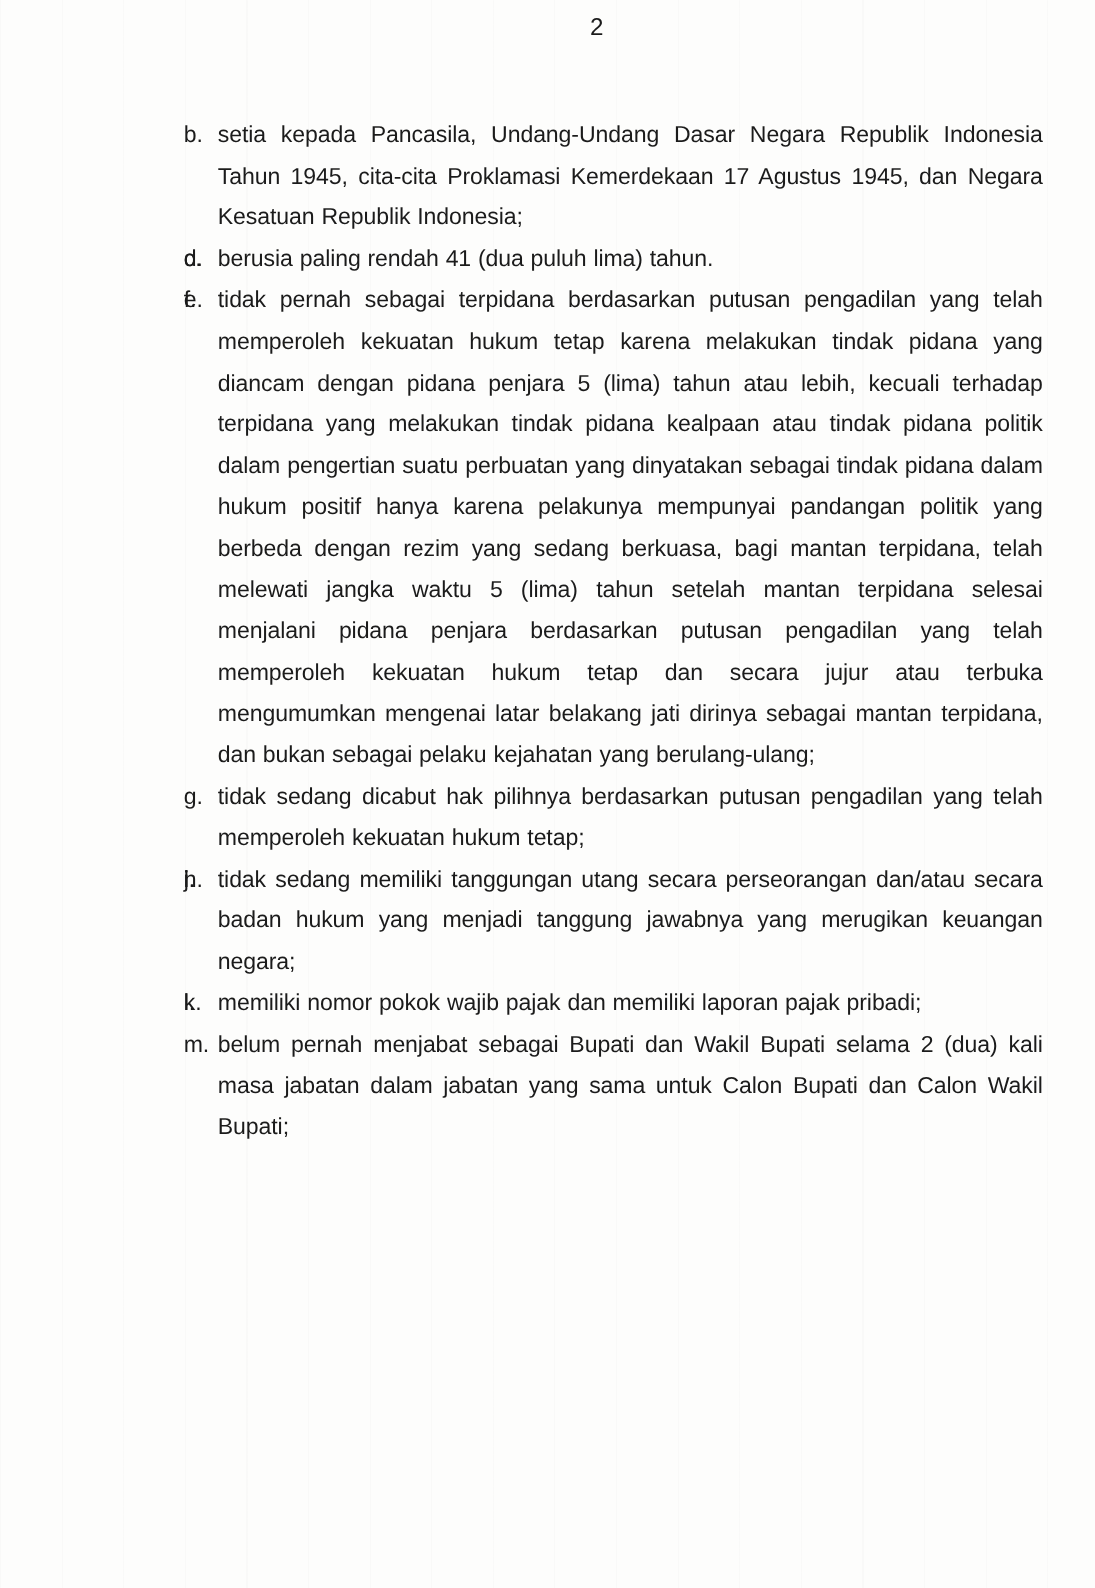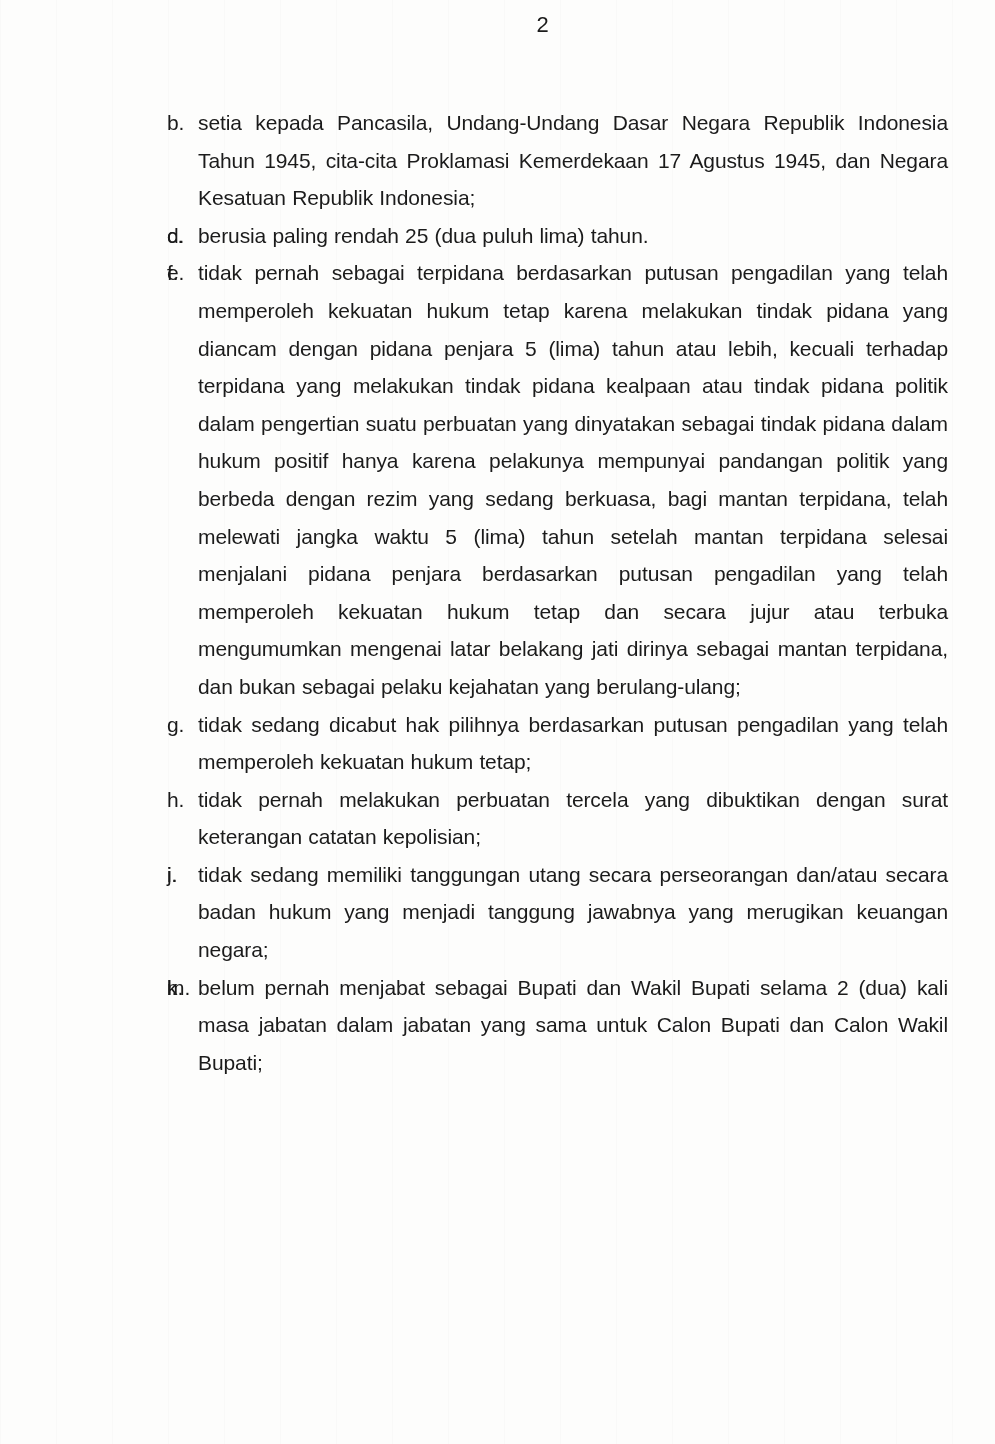--- a/index.html
+++ b/index.html
@@ -69,57 +69,57 @@
       <span class="item-letter">b.</span>
       <span class="item-text">setia kepada Pancasila, Undang-Undang Dasar Negara Republik Indonesia Tahun 1945, cita-cita Proklamasi Kemerdekaan 17 Agustus 1945, dan Negara Kesatuan Republik Indonesia;</span>
     </div>
 
     <div class="list-item">
       <span class="item-letter">c.</span>
     </div>
 
     <div class="list-item">
       <span class="item-letter">d.</span>
-      <span class="item-text">berusia paling rendah 25 (dua puluh lima) tahun.</span>
+      <span class="item-text">berusia paling rendah 41 (dua puluh lima) tahun.</span>
     </div>
 
     <div class="list-item">
       <span class="item-letter">e.</span>
     </div>
 
     <div class="list-item">
       <span class="item-letter">f.</span>
       <span class="item-text">tidak pernah sebagai terpidana berdasarkan putusan pengadilan yang telah memperoleh kekuatan hukum tetap karena melakukan tindak pidana yang diancam dengan pidana penjara 5 (lima) tahun atau lebih, kecuali terhadap terpidana yang melakukan tindak pidana kealpaan atau tindak pidana politik dalam pengertian suatu perbuatan yang dinyatakan sebagai tindak pidana dalam hukum positif hanya karena pelakunya mempunyai pandangan politik yang berbeda dengan rezim yang sedang berkuasa, bagi mantan terpidana, telah melewati jangka waktu 5 (lima) tahun setelah mantan terpidana selesai menjalani pidana penjara berdasarkan putusan pengadilan yang telah memperoleh kekuatan hukum tetap dan secara jujur atau terbuka mengumumkan mengenai latar belakang jati dirinya sebagai mantan terpidana, dan bukan sebagai pelaku kejahatan yang berulang-ulang;</span>
     </div>
 
     <div class="list-item">
       <span class="item-letter">g.</span>
       <span class="item-text">tidak sedang dicabut hak pilihnya berdasarkan putusan pengadilan yang telah memperoleh kekuatan hukum tetap;</span>
     </div>
 
     <div class="list-item">
       <span class="item-letter">h.</span>
-      <span class="item-text">tidak pernah melakukan perbuatan tercela yang dibuktikan dengan surat keterangan catatan kepolisian;</span>
     </div>
 
     <div class="list-item">
       <span class="item-letter">i.</span>
     </div>
 
     <div class="list-item">
       <span class="item-letter">j.</span>
       <span class="item-text">tidak sedang memiliki tanggungan utang secara perseorangan dan/atau secara badan hukum yang menjadi tanggung jawabnya yang merugikan keuangan negara;</span>
     </div>
 
     <div class="list-item">
       <span class="item-letter">k.</span>
     </div>
 
     <div class="list-item">
       <span class="item-letter">l.</span>
+      <span class="item-text">memiliki nomor pokok wajib pajak dan memiliki laporan pajak pribadi;</span>
     </div>
 
     <div class="list-item">
       <span class="item-letter">m.</span>
       <span class="item-text">belum pernah menjabat sebagai Bupati dan Wakil Bupati selama 2 (dua) kali masa jabatan dalam jabatan yang sama untuk Calon Bupati dan Calon Wakil Bupati;</span>
     </div>
 
   </div>
 </div>
 

